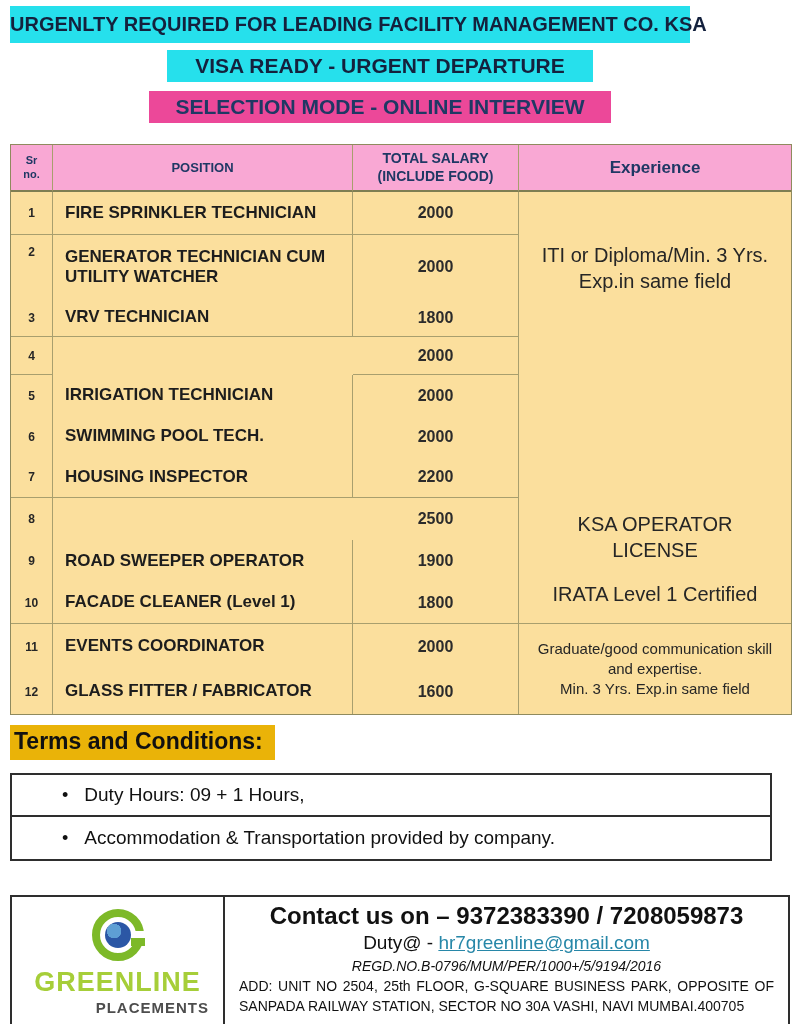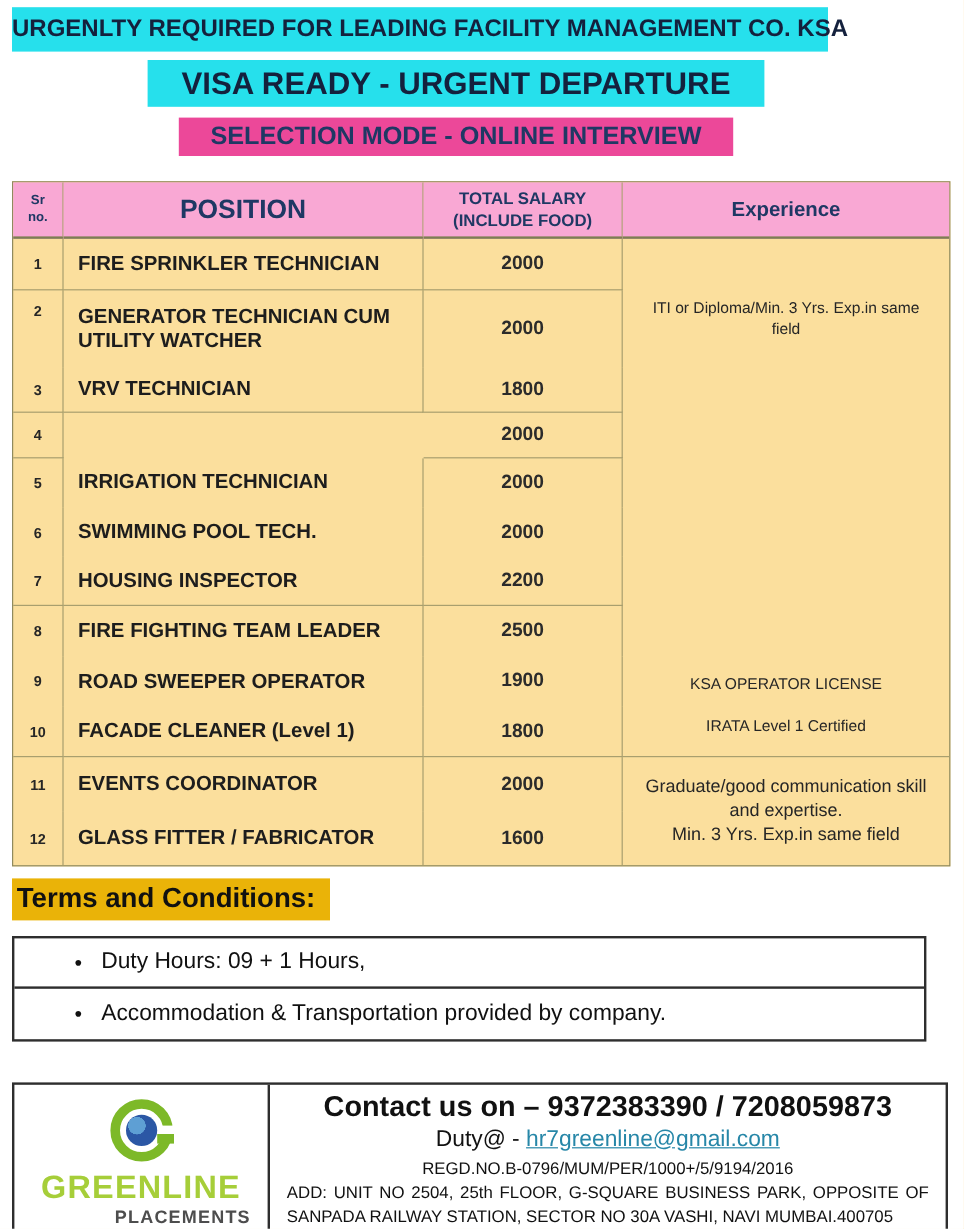--- a/index.html
+++ b/index.html
@@ -17,21 +17,21 @@
     margin-left: 10px; width: 680px; height: 37px;
     background: #26e0ec; color: #14213d;
     font-size: 20px; font-weight: bold;
     text-align: center; line-height: 37px;
     letter-spacing: 0px; white-space: nowrap;
   }
   .band-wrap { text-align: center; width: 760px; }
   .band2 {
     display: inline-block; margin-top: 7px;
     background: #26e0ec; color: #14213d;
-    font-size: 26px; font-weight: bold;
+    font-size: 21px; font-weight: bold;
     padding: 4px 28px;
   }
   .band3 {
     display: inline-block; margin-top: 9px;
     background: #ec4899; color: #1f3864;
     font-size: 21px; font-weight: bold;
     padding: 4px 26px;
   }
 
   
@@ -50,34 +50,34 @@
   .c-exp { grid-column: 4; }
   .hr { grid-row: 1; background: #f9a8d4; border-bottom: 2px solid #7e7e52; }
   .r1 { grid-row: 2; } .r2 { grid-row: 3; } .r3 { grid-row: 4; }
   .r4 { grid-row: 5; } .r5 { grid-row: 6; } .r6 { grid-row: 7; }
   .r7 { grid-row: 8; } .r8 { grid-row: 9; } .r9 { grid-row: 10; }
   .r10 { grid-row: 11; } .r11 { grid-row: 12; } .r12 { grid-row: 13; }
   .gb { border-bottom: 1px solid #a89f6e; }
 
   .th { justify-content: center; text-align: center; color: #1f3864; font-weight: bold; }
   .th-sr { font-size: 11px; line-height: 1.25; }
-  .th-pos { font-size: 22px; }
+  .th-pos { font-size: 13px; }
   .th-sal { font-size: 14px; line-height: 1.25; flex-direction: column; }
   .th-exp { font-size: 17px; }
 
   .sr-num { font-size: 12px; font-weight: bold; color: #262626; }
   .pos-txt { font-size: 17px; font-weight: bold; color: #1d1d1d; line-height: 1.18; }
   .sal-txt { font-size: 16px; font-weight: 600; color: #2b2b2b; }
 
   .exp-a {
     grid-column: 4; grid-row: 2 / span 10;
     border-bottom: 1px solid #a89f6e;
     display: flex; flex-direction: column; align-items: center;
     text-align: center; padding: 0 14px 16px 14px;
-    font-size: 13px; color: #262626; line-height: 1.3;
+    font-size: 20px; color: #262626; line-height: 1.3;
   }
   .exp-block1 { margin-top: 50px; max-width: 250px; }
   .exp-block2 { margin-top: auto; }
   .exp-block3 { margin-top: 18px; }
   .exp-b {
     grid-column: 4; grid-row: 12 / span 2;
     display: flex; flex-direction: column; align-items: center; justify-content: center;
     text-align: center; padding: 0 14px;
     font-size: 15px; color: #262626; line-height: 1.35;
   }
@@ -124,21 +124,21 @@
   .logo-bar {
     position: absolute; right: -9px; top: 21px; width: 14px; height: 8px; background: #7db928;
   }
   .logo-name { margin-top: 6px; font-size: 27px; font-weight: bold; color: #a6ce39; letter-spacing: 1px; }
   .logo-sub { align-self: flex-end; margin: 1px 14px 0 0; font-size: 15px; font-weight: bold; color: #4d4d4d; letter-spacing: 1px; }
 
   .footer-right { padding-top: 5px; }
   .contact-line { text-align: center; font-size: 24px; font-weight: 600; color: #111; }
   .email-line { text-align: center; font-size: 19px; color: #111; margin-top: 2px; }
   .email-link { color: #2787a8; text-decoration: underline; cursor: pointer; }
-  .regd-line { text-align: center; font-size: 14px; color: #111; margin-top: 4px; }
+  .regd-line { text-align: center; font-size: 14px; color: #111; margin-top: 4px; font-style: italic; }
   .addr-line { font-size: 14px; color: #111; margin-top: 3px; padding: 0 14px; text-align: justify; line-height: 1.4; }
 </style>
 </head>
 <body>
 
 <div class="page">
 
   <div class="band1">URGENLTY REQUIRED FOR LEADING FACILITY MANAGEMENT CO. KSA</div>
   <div class="band-wrap">
     <div class="band2">VISA READY - URGENT DEPARTURE</div>
@@ -228,23 +228,20 @@
       </div>
     <div class="cell c-pos r7 gb">
         <span class="pos-txt">HOUSING INSPECTOR</span>
       </div>
     <div class="cell c-sal r7 gb">
         <span class="sal-txt">2200</span>
       </div>
 
     <div class="cell c-sr r8">
         <span class="sr-num">8</span>
-      </div>
-    <div class="cell c-pos r8">
-        <span class="pos-txt">FIRE FIGHTING TEAM LEADER</span>
       </div>
     <div class="cell c-sal r8">
         <span class="sal-txt">2500</span>
       </div>
 
     <div class="cell c-sr r9">
         <span class="sr-num">9</span>
       </div>
     <div class="cell c-pos r9">
         <span class="pos-txt">ROAD SWEEPER OPERATOR</span>

